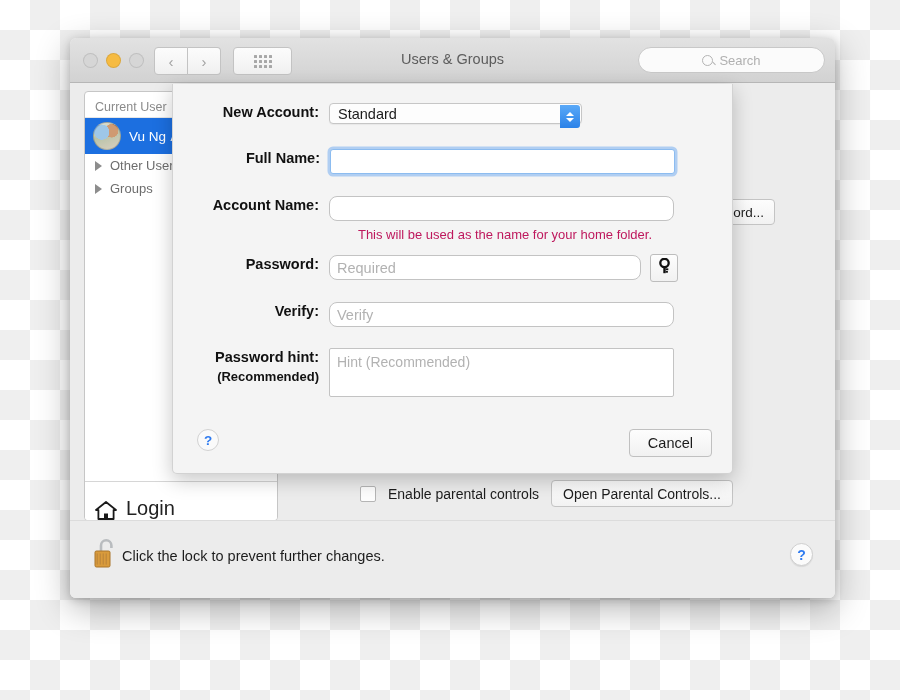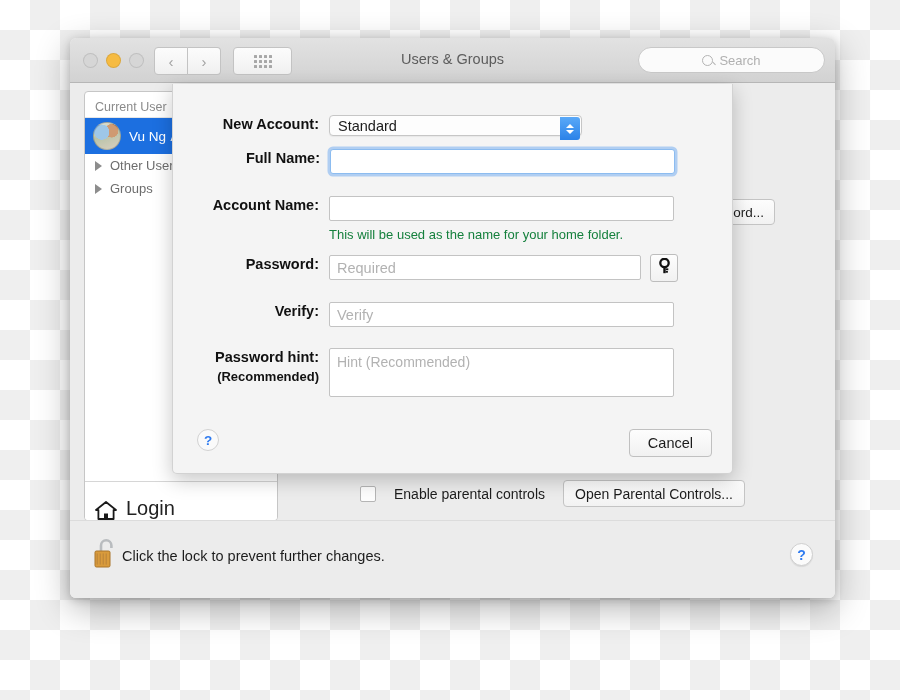--- a/index.html
+++ b/index.html
@@ -248,21 +248,21 @@
     display: flex; align-items: center;
     font-size: 13.5px;
     color: #1d1d1d;
   }
   .parentrow {
     position: absolute;
     left: 46px;
     bottom: 12px;
     display: flex;
     align-items: center;
-    gap: 18px;
+    gap: 12px;
     padding-left: 24px;
   }
   .checkbox {
     width: 14px; height: 14px;
     background: #fdfdfd;
     border: 1px solid #b5b5b5;
     border-radius: 2px;
   }
   .parentrow .cblabel { font-size: 14px; color: #1d1d1d; }
   .parentbtn {
@@ -361,37 +361,38 @@
     gap: 2px;
   }
   .chev { width: 0; height: 0; border-left: 4px solid transparent; border-right: 4px solid transparent; }
   .chev.up   { border-bottom: 4px solid #fff; }
   .chev.down { border-top: 4px solid #fff; }
 
   .tfield {
     height: 25px;
     background: #ffffff;
     border: 1px solid #c3c3c3;
-    border-radius: 2px;
+    border-radius: 8px;
     display: flex;
     align-items: center;
     padding-left: 7px;
     font-size: 14.5px;
     color: #1b1b1b;
     box-sizing: border-box;
   }
   .tfield.ph { color: #b2b2b2; }
   .tfield.focused {
     border: 1px solid #8cbcf0;
     box-shadow: 0 0 0 2.5px rgba(120,175,240,0.55);
     border-radius: 3px;
   }
   .hinttext {
     font-size: 13px;
-    color: #15803d;
+    color: #be185d;
+    text-align: center;
   }
   .keybtn {
     width: 26px; height: 26px;
     background: linear-gradient(#fdfdfd, #f1f1f1);
     border: 1px solid #bdbdbd;
     border-radius: 3px;
     display: flex; align-items: center; justify-content: center;
   }
   .textarea {
     height: 49px;
@@ -548,21 +549,21 @@
         <span class="locktext">Click the lock to prevent further changes.</span>
       </div>
       <div class="helpbtn">?</div>
     </div>
 
   </div>
 </div>
 
 <div class="sheet">
 
-  <div class="frow" style="left:0; top:19px;margin-top:12px;">
+  <div class="frow" style="left:0; top:19px;">
     <span class="flabel">New Account:</span>
     <span class="popup">
       <span>Standard</span>
       <span class="stepper">
         <span class="chev up"></span>
           <span class="chev down"></span>
       </span>
     </span>
   </div>
 

